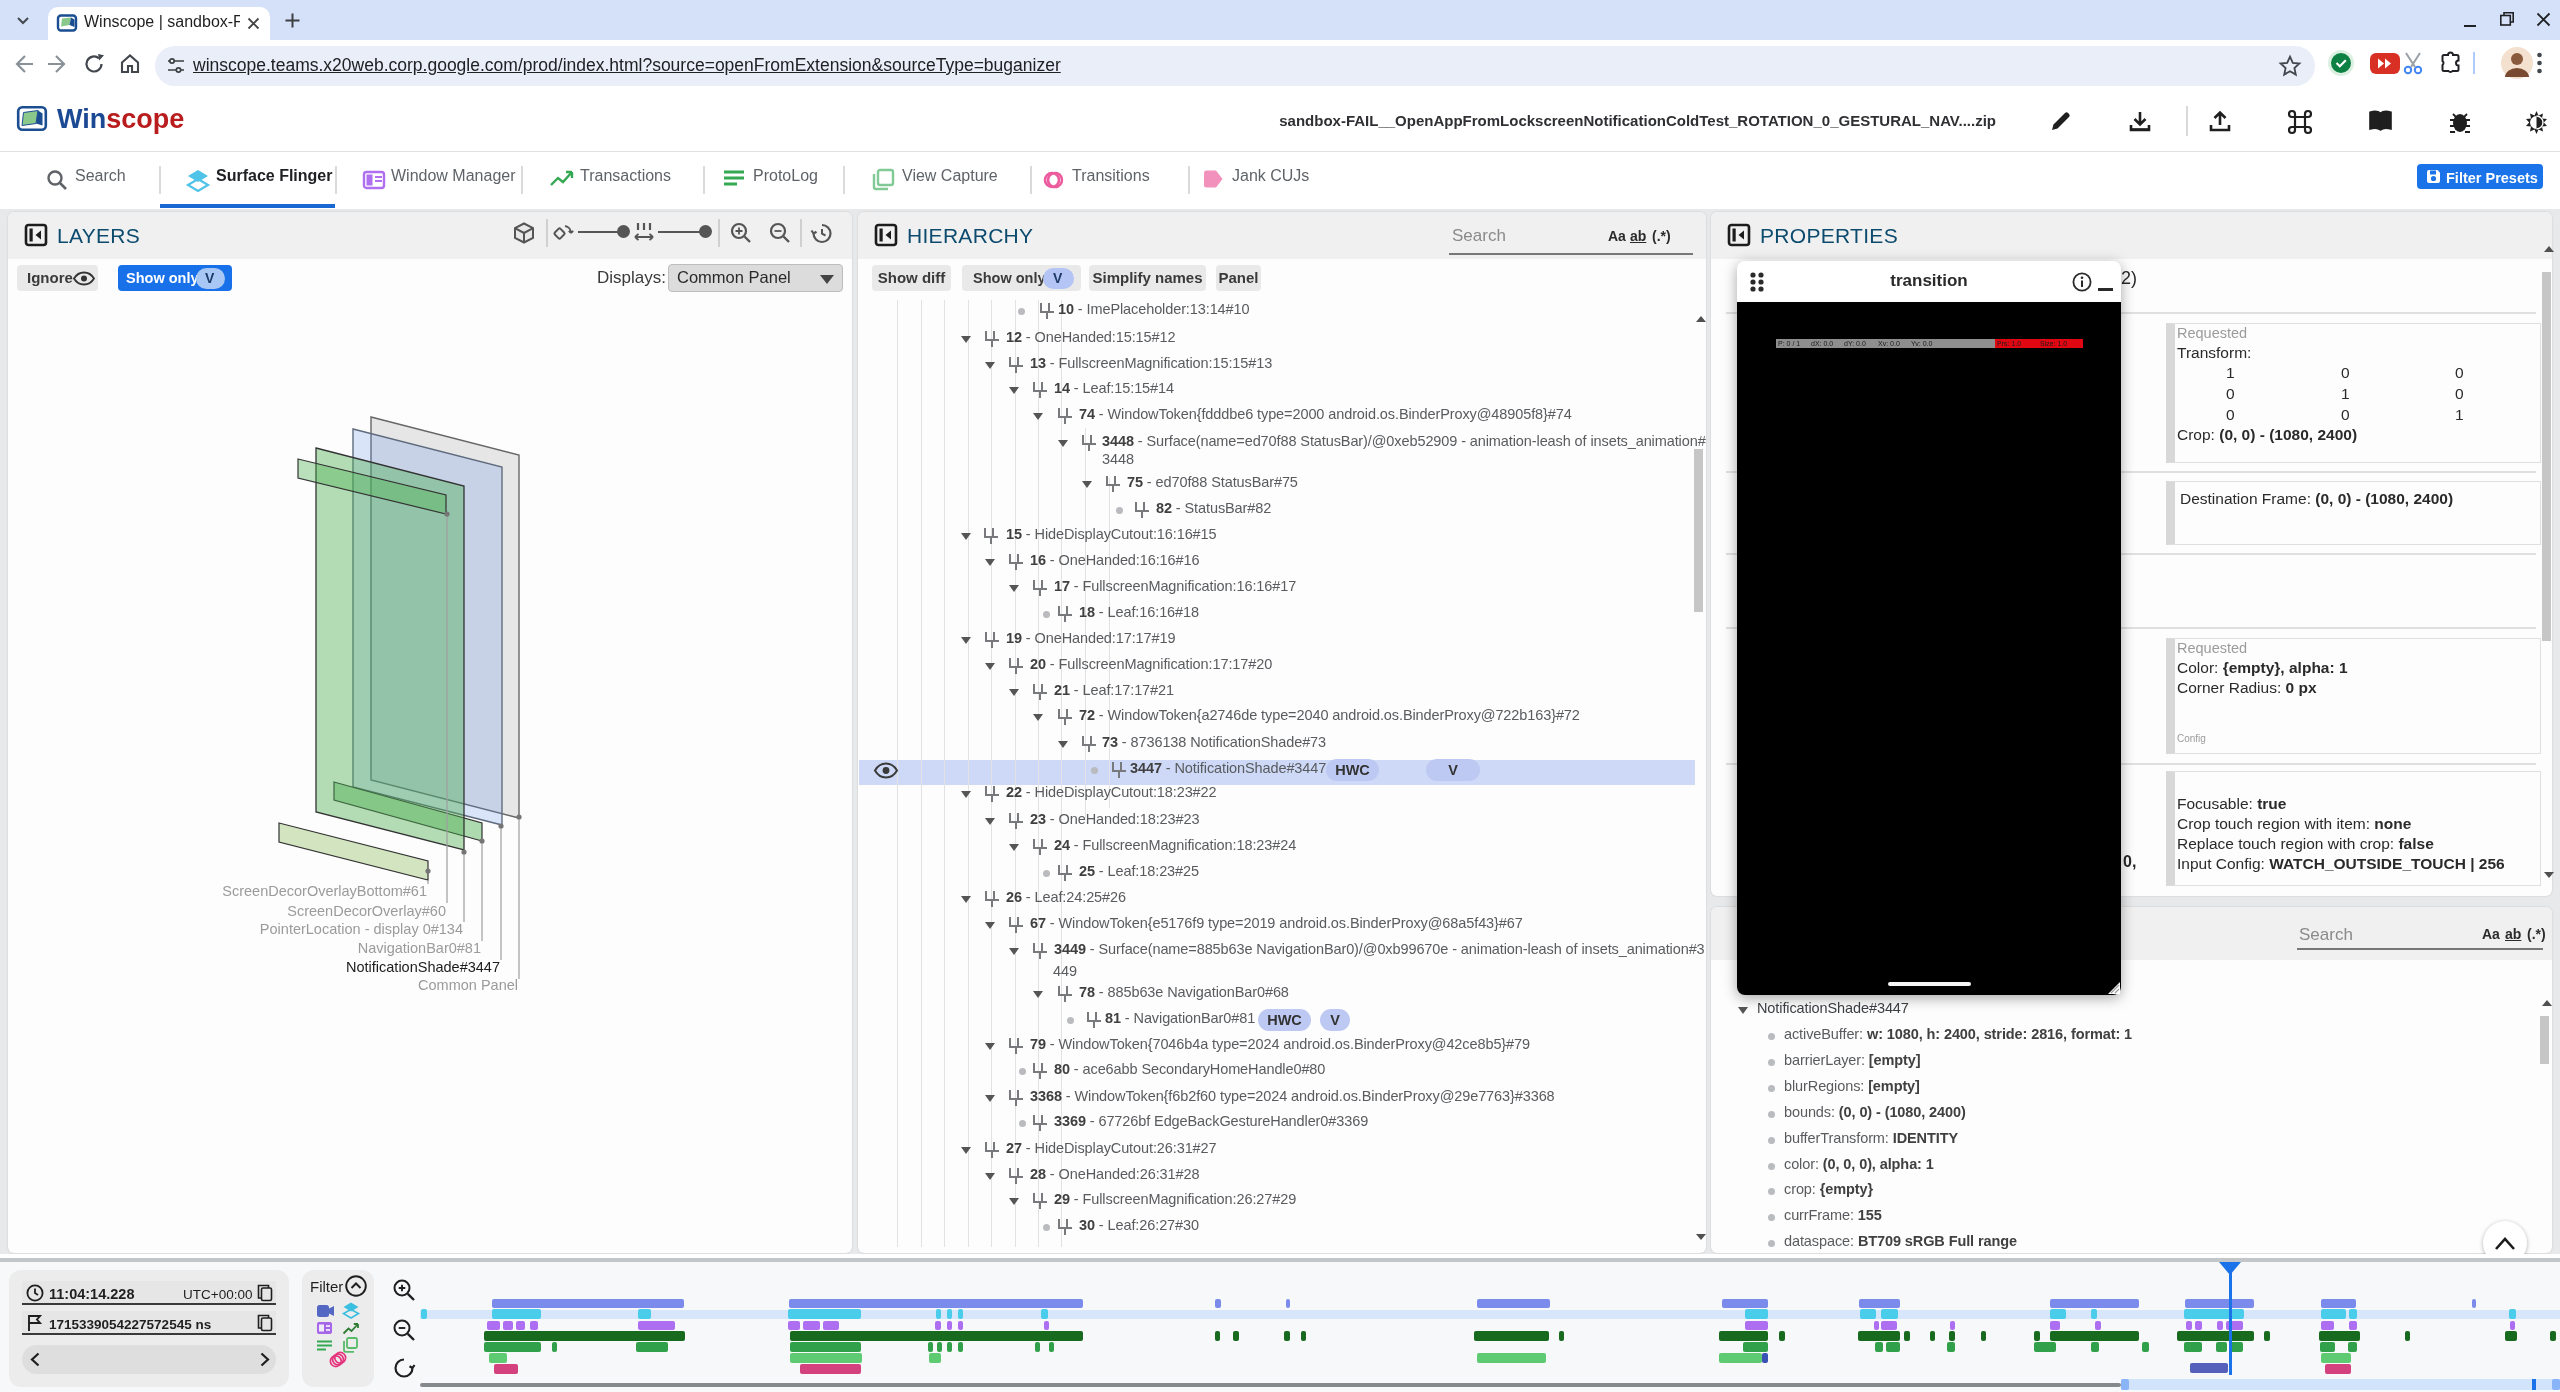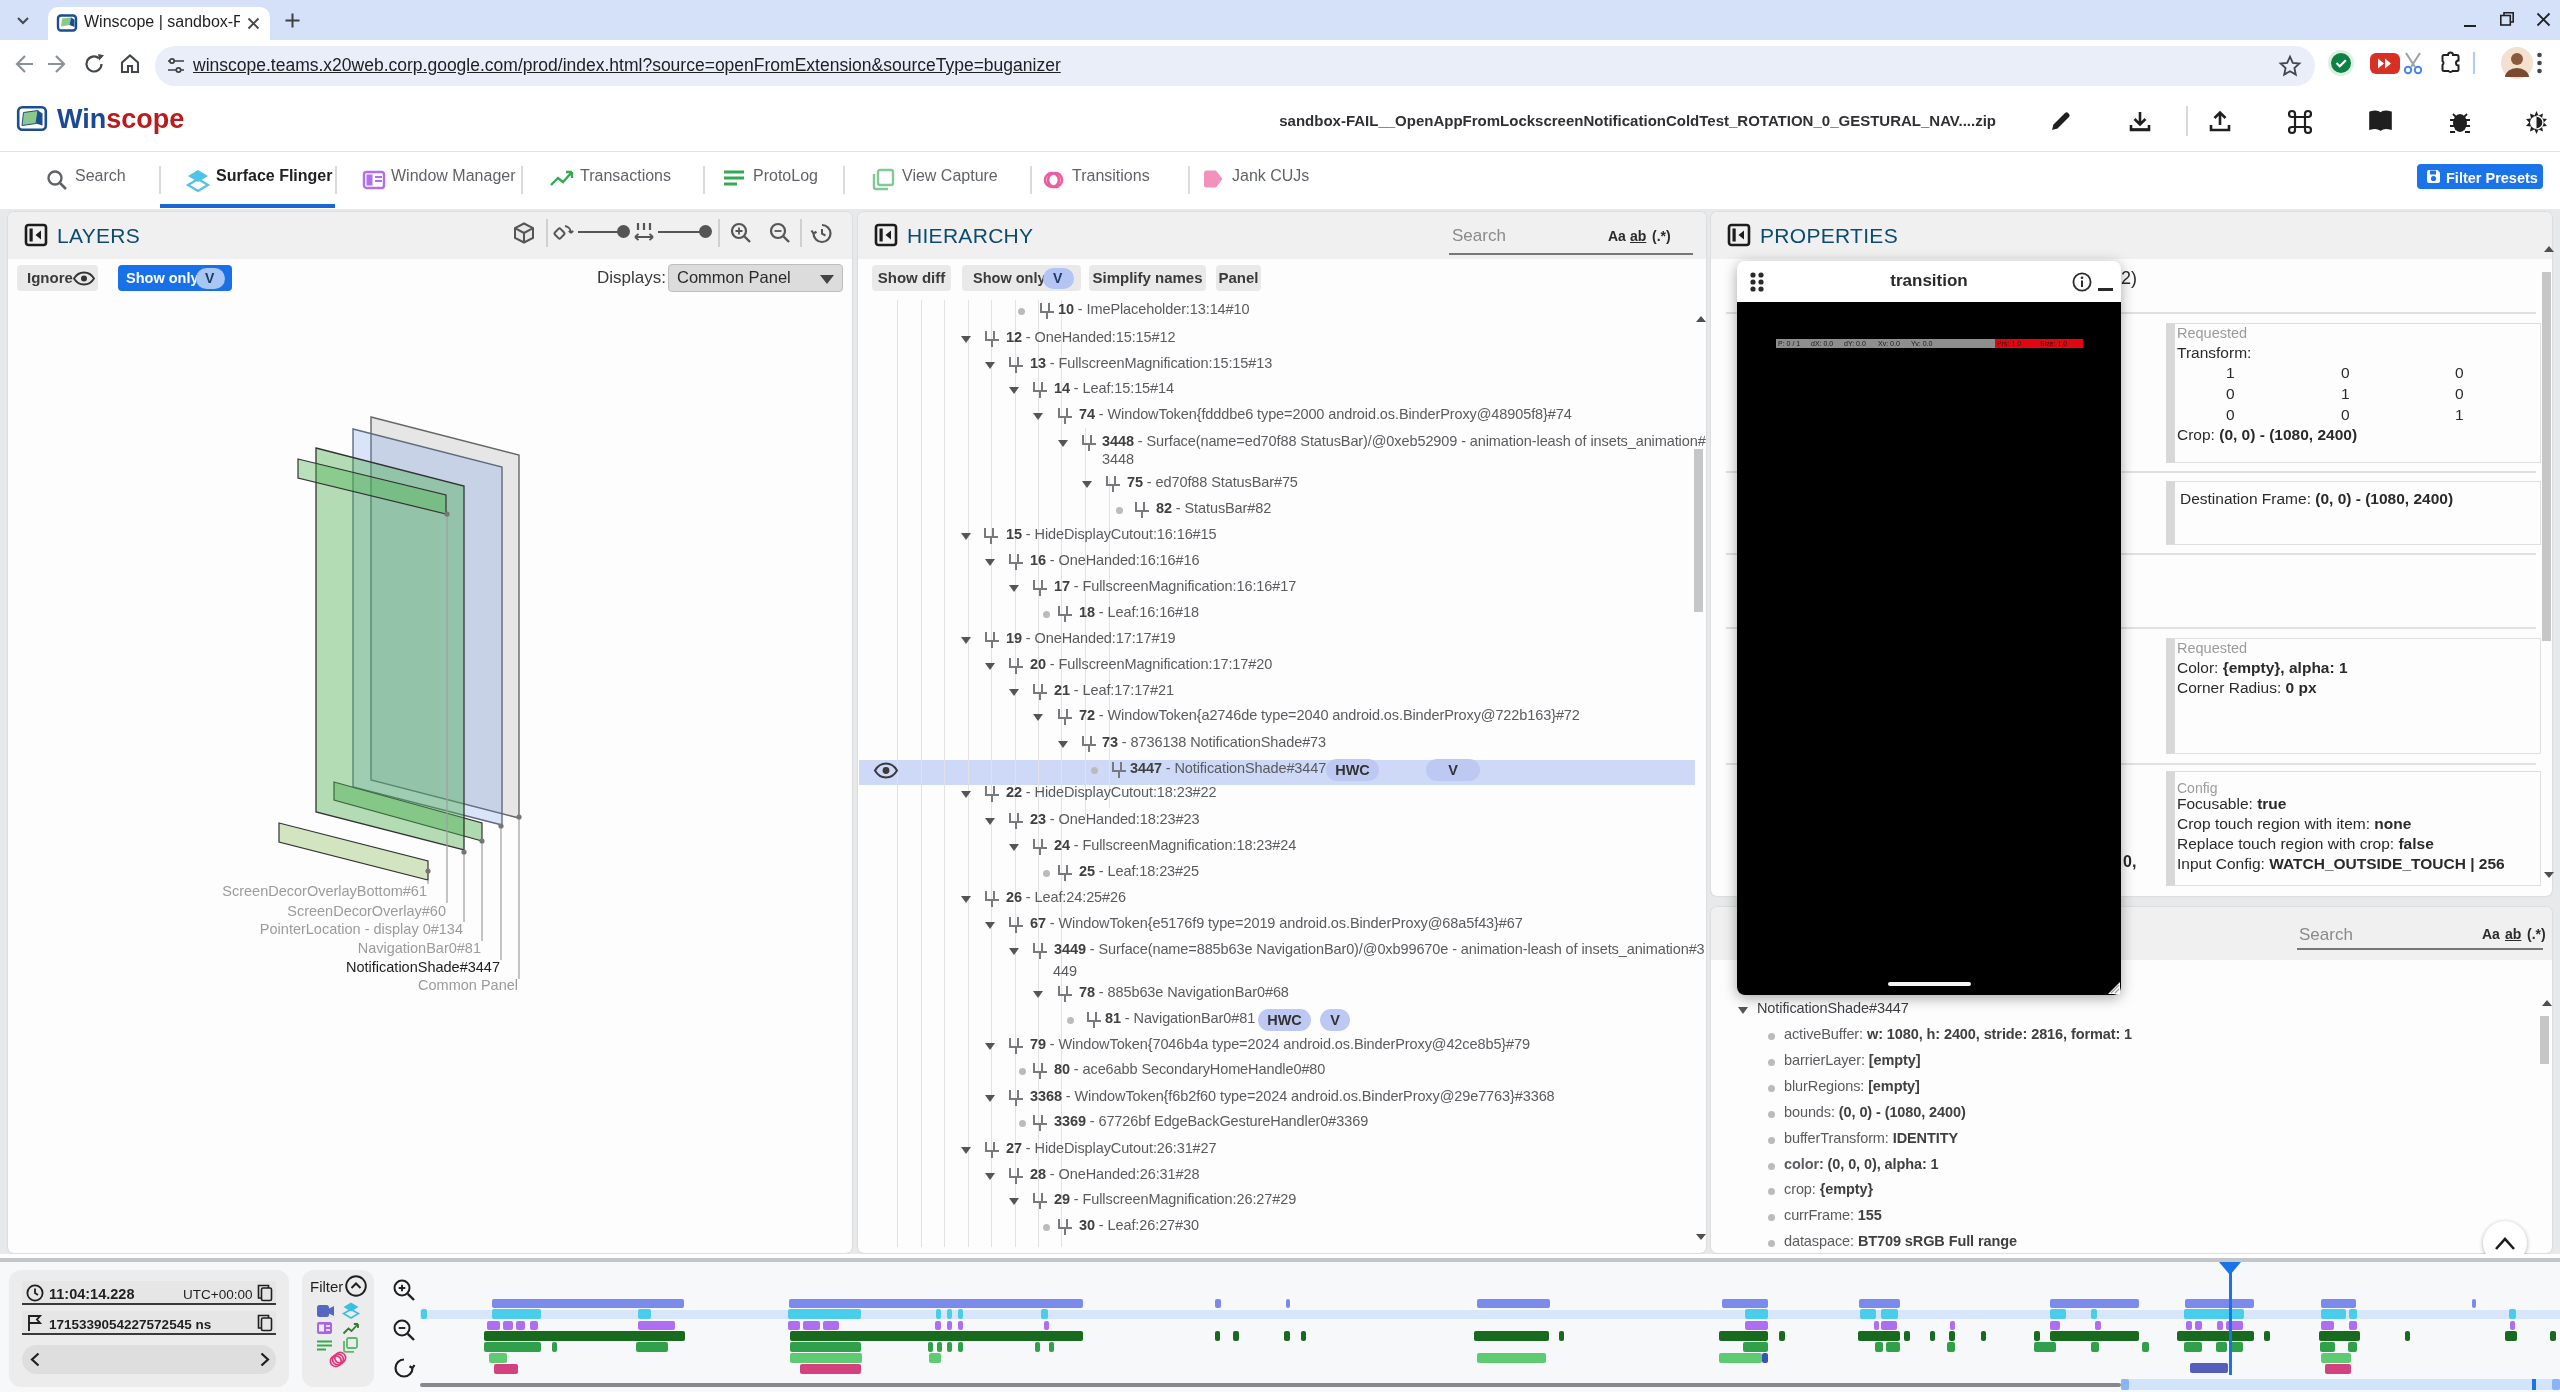--- a/index.html
+++ b/index.html
@@ -490,21 +490,21 @@
 
 <div class="pbox" style="left:2166px;top:481px;width:375px;height:64px;"></div>
 <div class="pv" style="left:2180px;top:490px;">Destination Frame: <b>(0, 0) - (1080, 2400)</b></div>
 
 <div class="pbox" style="left:2166px;top:638px;width:375px;height:116px;"></div>
 <div class="tx lab" style="left:2177px;top:640px;font-size:14.5px;color:#9b9b9b;">Requested</div>
 <div class="pv" style="left:2177px;top:659px;">Color: <b>{empty}, alpha: 1</b></div>
 <div class="pv" style="left:2177px;top:679px;">Corner Radius: <b>0 px</b></div>
 
 <div class="pbox" style="left:2166px;top:771px;width:375px;height:115px;"></div>
-<div class="tx lab" style="left:2177px;top:780px;font-size:14px;color:#9b9b9b;">Config</div>
+<div class="tx lab" style="left:2177px;top:733px;font-size:10px;color:#9b9b9b;">Config</div>
 <div class="pv" style="left:2177px;top:795px;">Focusable: <b>true</b></div>
 <div class="pv" style="left:2177px;top:815px;">Crop touch region with item: <b>none</b></div>
 <div class="pv" style="left:2177px;top:835px;">Replace touch region with crop: <b>false</b></div>
 <div class="pv" style="left:2177px;top:855px;">Input Config: <b>WATCH_OUTSIDE_TOUCH | 256</b></div>
 
 <span class="sarr up a" style="left:2544px;top:246px;"></span>
 <div class="sb" style="left:2542px;top:272px;height:369px;"></div>
 <span class="sarr dn a" style="left:2544px;top:872px;"></span>
 
 <div class="card" style="left:1711px;top:907px;width:841px;height:346px;"></div>
@@ -521,21 +521,21 @@
     <div class="trow" style="left:73px;top:66px;">activeBuffer: <b>w: 1080, h: 2400, stride: 2816, format: 1</b></div>
     <span class="blt a" style="left:57px;top:99px;"></span>
     <div class="trow" style="left:73px;top:92px;">barrierLayer: <b>[empty]</b></div>
     <span class="blt a" style="left:57px;top:125px;"></span>
     <div class="trow" style="left:73px;top:118px;">blurRegions: <b>[empty]</b></div>
     <span class="blt a" style="left:57px;top:151px;"></span>
     <div class="trow" style="left:73px;top:144px;">bounds: <b>(0, 0) - (1080, 2400)</b></div>
     <span class="blt a" style="left:57px;top:177px;"></span>
     <div class="trow" style="left:73px;top:170px;">bufferTransform: <b>IDENTITY</b></div>
     <span class="blt a" style="left:57px;top:203px;"></span>
-    <div class="trow" style="left:73px;top:196px;font-weight:bold;">color: <b>(0, 0, 0), alpha: 1</b></div>
+    <div class="trow" style="left:73px;top:196px;">color: <b>(0, 0, 0), alpha: 1</b></div>
     <span class="blt a" style="left:57px;top:228px;"></span>
     <div class="trow" style="left:73px;top:221px;">crop: <b>{empty}</b></div>
     <span class="blt a" style="left:57px;top:254px;"></span>
     <div class="trow" style="left:73px;top:247px;">currFrame: <b>155</b></div>
     <span class="blt a" style="left:57px;top:280px;"></span>
     <div class="trow" style="left:73px;top:273px;">dataspace: <b>BT709 sRGB Full range</b></div>
   </div>
 <span class="sarr up a" style="left:2542px;top:1000px;"></span>
 <div class="sb" style="left:2540px;top:1016px;height:48px;"></div>
 <div class="a" style="left:2483px;top:1221px;width:44px;height:44px;border-radius:22px;background:#fff;box-shadow:0 1px 4px rgba(0,0,0,.3);"></div>

